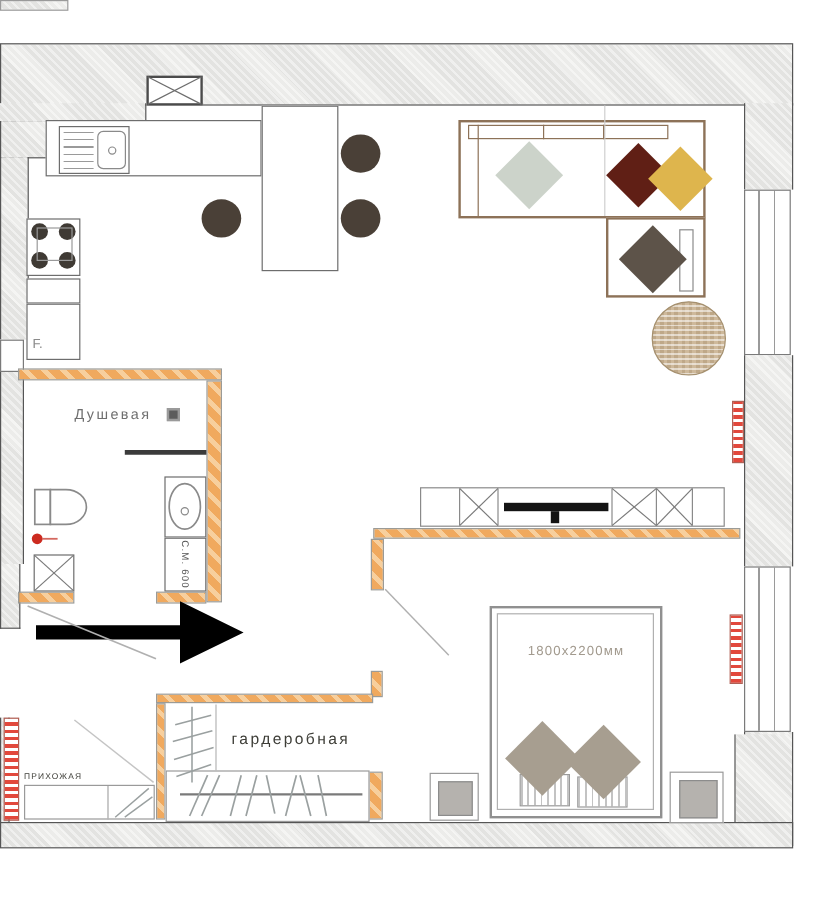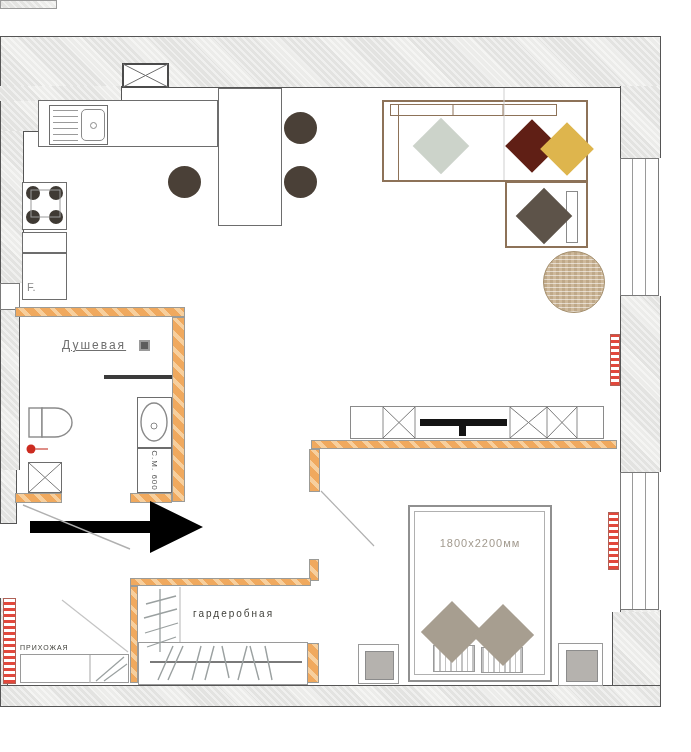--- a/index.html
+++ b/index.html
@@ -80,39 +80,39 @@
   <div class="wbox" style="left:22px;top:253px;width:45px;height:47px;border-color:#6d6d6d;"></div>
   <div class="lbl" style="left:27px;top:281px;font-size:11px;color:#8a8a8a;">F.</div>
   <div class="stool" style="left:168px;top:166px;"></div>
   <div class="stool" style="left:284px;top:112px;"></div>
   <div class="stool" style="left:284px;top:166px;"></div>
 
   <div class="owall" style="left:15px;top:307px;width:170px;height:10px;"></div>
   <div class="owall" style="left:172px;top:317px;width:13px;height:185px;"></div>
   <div class="owall" style="left:15px;top:493px;width:47px;height:10px;"></div>
   <div class="owall" style="left:130px;top:493px;width:42px;height:10px;"></div>
-  <div class="lbl" style="left:62px;top:338px;font-size:12px;letter-spacing:2px;color:#6f6f6f;text-decoration:underline;">Душевая</div>
+  <div class="lbl" style="left:62px;top:338px;font-size:12px;letter-spacing:2px;color:#6f6f6f;">Душевая</div>
   <div class="abs" style="left:139px;top:340px;width:11px;height:11px;background:#5c5c5c;box-shadow:inset 0 0 0 2px #9a9a9a;"></div>
   <div class="wbox" style="left:28px;top:462px;width:34px;height:31px;border-color:#6d6d6d;"></div>
   <div class="wbox" style="left:137px;top:397px;width:35px;height:51px;border-color:#6d6d6d;"></div>
   <div class="wbox" style="left:137px;top:448px;width:35px;height:45px;border-color:#6d6d6d;display:flex;align-items:center;justify-content:center;">
     <span style="display:block;transform:rotate(90deg);font-size:8px;color:#555;letter-spacing:1px;white-space:nowrap;">С.М. 600</span>
   </div>
 
 
   <div class="owall" style="left:311px;top:440px;width:306px;height:9px;"></div>
   <div class="owall" style="left:309px;top:449px;width:11px;height:43px;"></div>
   <div class="owall" style="left:309px;top:559px;width:10px;height:22px;"></div>
 
   <div class="wbox" style="left:350px;top:406px;width:254px;height:33px;border-color:#8a8a8a;"></div>
 
   <div class="owall" style="left:130px;top:578px;width:181px;height:8px;"></div>
   <div class="owall" style="left:130px;top:586px;width:8px;height:97px;"></div>
   <div class="owall" style="left:307px;top:643px;width:12px;height:40px;"></div>
-  <div class="lbl" style="left:193px;top:608px;font-size:10px;letter-spacing:2px;color:#3e3e38;">гардеробная</div>
+  <div class="lbl" style="left:193px;top:608px;font-size:13px;letter-spacing:2px;color:#3e3e38;">гардеробная</div>
   <div class="wbox" style="left:138px;top:642px;width:170px;height:43px;border-color:#9a9a9a;"></div>
 
   <div class="lbl" style="left:20px;top:644px;font-size:7px;letter-spacing:1px;color:#3e3e38;">ПРИХОЖАЯ</div>
   <div class="wbox" style="left:20px;top:654px;width:109px;height:29px;border-color:#9a9a9a;"></div>
   <div class="radiator" style="left:3px;top:598px;width:13px;height:86px;"></div>
 
   <div class="wbox" style="left:408px;top:505px;width:144px;height:177px;border:2px solid #909090;"></div>
   <div class="wbox" style="left:414px;top:511px;width:131px;height:164px;border-color:#b0b0b0;"></div>
   <div class="lbl" style="left:418px;top:537px;width:124px;text-align:center;font-size:11px;color:#a29a8e;letter-spacing:1px;">1800x2200мм</div>
   <div class="stripep" style="left:433px;top:645px;width:42px;height:27px;"></div>

